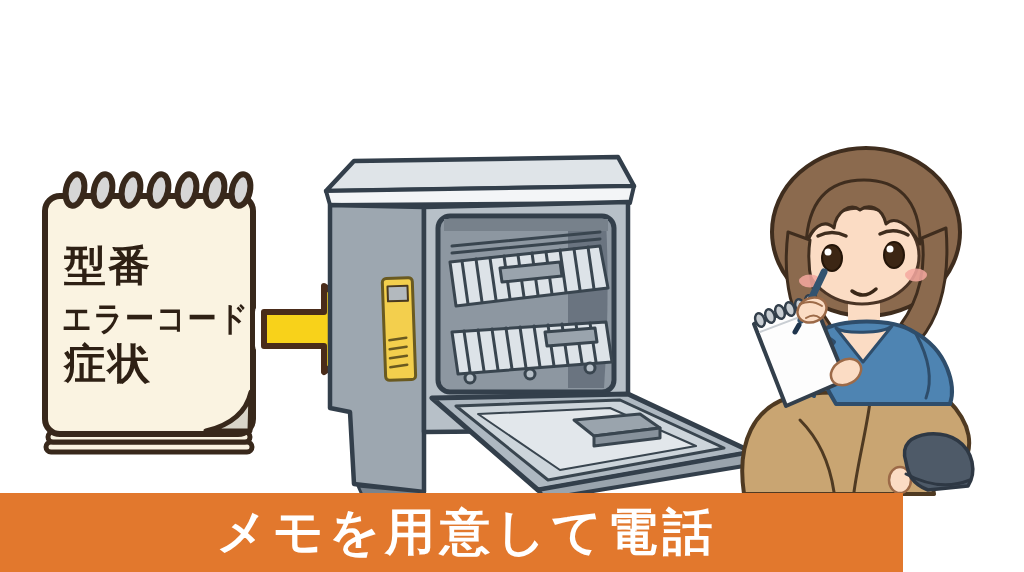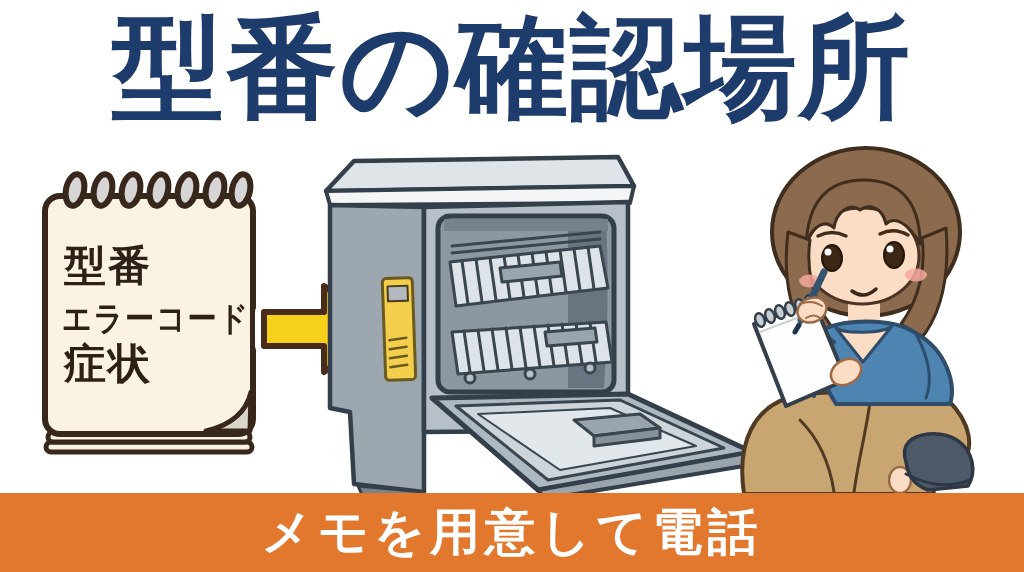--- a/index.html
+++ b/index.html
@@ -2,22 +2,22 @@
 <html><head>
 <meta charset="utf-8">
 <style>
   html,body{margin:0;padding:0;background:#fff;}
   .stage{position:relative;width:1024px;height:572px;background:#ffffff;overflow:hidden;
          font-family:"Liberation Sans","DejaVu Sans",sans-serif;}
   .title{position:absolute;top:0px;left:0;width:100%;text-align:center;
          font-size:112px;font-weight:900;line-height:1.22;color:#1d3c6c;
          letter-spacing:2px;white-space:nowrap;}
   .scene{position:absolute;left:0;top:0;}
-  .banner{position:absolute;left:0;top:493px;width:1024px;height:79px;background:#e2782d;
-          display:flex;align-items:center;justify-content:center;}
+  .banner{position:absolute;left:0;top:493px;width:872px;height:79px;background:#e2782d;
+          display:flex;align-items:center;justify-content:center;padding-left:31px;}
   .banner-text{color:#ffffff;font-size:50px;font-weight:900;letter-spacing:5px;white-space:nowrap;}
   .memo-text{font-weight:900;letter-spacing:2px;}
 </style>
 </head>
 <body>
 
 <div class="stage">
 
   <svg class="scene" width="1024" height="572" viewBox="0 0 1024 572">
 
@@ -174,18 +174,17 @@
       </g>
 
       <line x1="824" y1="272" x2="801" y2="320" stroke="#33536f" stroke-width="7"></line>
       <line x1="799" y1="325" x2="795" y2="332" stroke="#1e344c" stroke-width="5"></line>
       <ellipse cx="812" cy="310" rx="15" ry="12" transform="rotate(-25 812 310)" fill="#fbdcc4" stroke="#9c6a48" stroke-width="2.5"></ellipse>
       <path d="M800,304 Q812,299 822,306 M806,318 Q814,313 820,318" stroke="#9c6a48" stroke-width="2" fill="none"></path>
       <ellipse cx="846" cy="372" rx="16" ry="12" transform="rotate(-30 846 372)" fill="#fbdcc4" stroke="#9c6a48" stroke-width="2.5"></ellipse>
     </g>
   </svg>
 
-  <div class="title">型番の確認場所</div>
 
   <div class="banner">
     <span class="banner-text">メモを用意して電話</span>
   </div>
 </div>
 
 </body></html>

